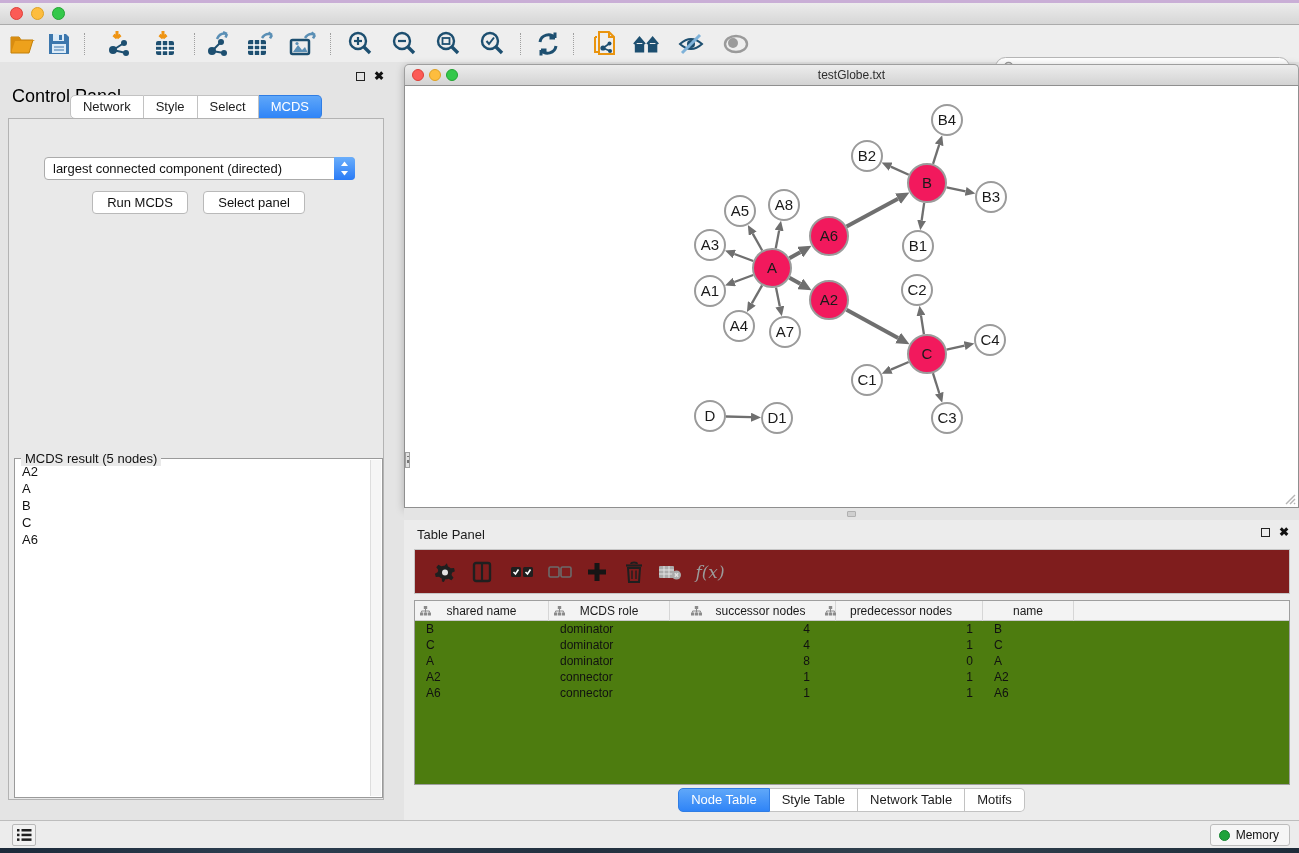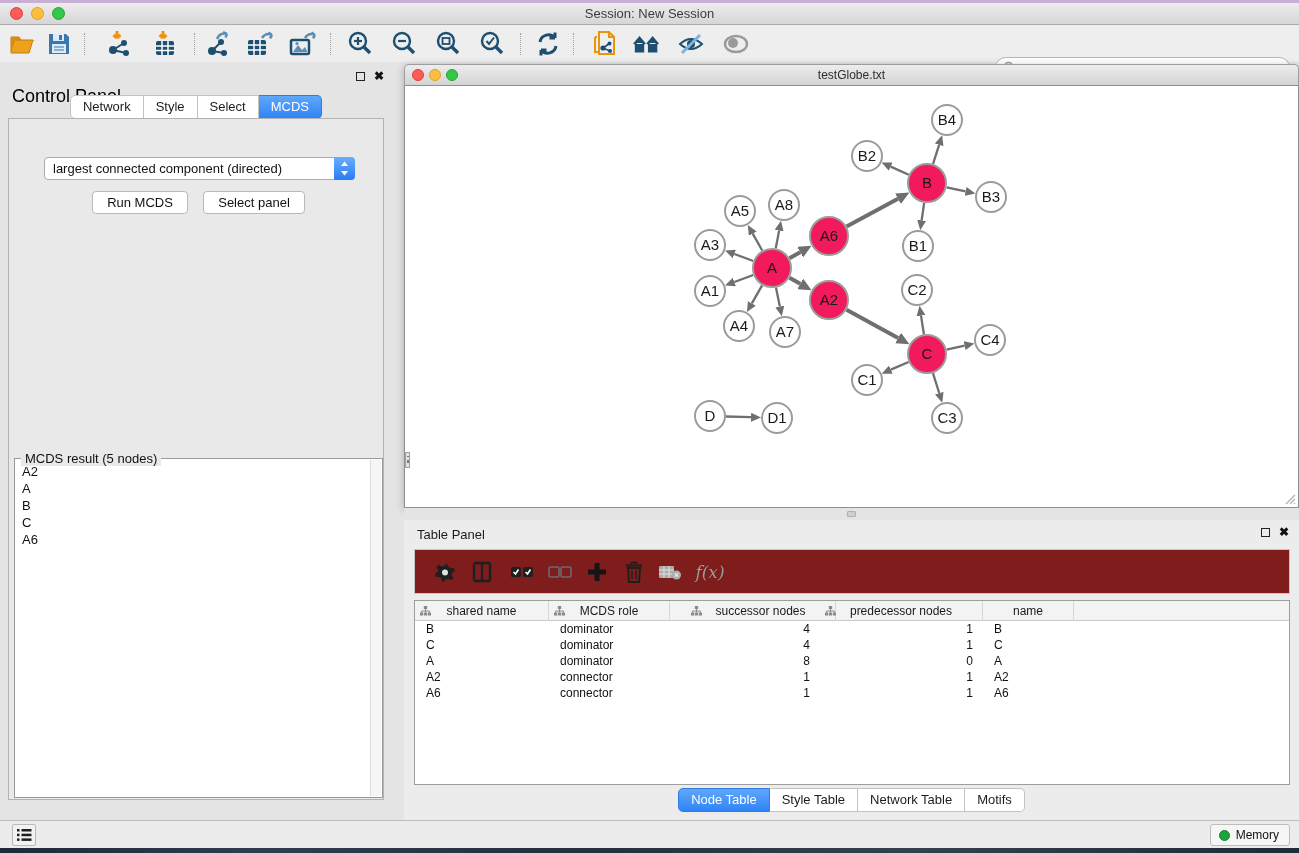--- a/index.html
+++ b/index.html
@@ -105,21 +105,21 @@
   .tp-title { position:absolute; left:13px; top:7px; font-size:13px; color:#1c1c1c; }
   .tp-winbtns { position:absolute; right:10px; top:7px; display:flex; gap:9px; align-items:center; }
   .tp-toolbar { position:absolute; left:10px; top:29px; width:876px; height:45px;
     background:#7f1d1d; border:1px solid #c6c6c6; }
   .tp-tool { position:absolute; top:8px; width:28px; height:28px; display:flex;
     align-items:center; justify-content:center; cursor:pointer; }
   .tp-tool.disabled { cursor:default; }
   .fx-label { font-family:"DejaVu Serif", serif; font-style:italic; font-size:17px; color:#9b9b9b; }
 
   .data-table { position:absolute; left:10px; top:80px; width:876px; height:185px;
-    background:#ffffff; border:1px solid #9e9e9e; overflow:hidden; }
+    background:#4d7c0f; border:1px solid #9e9e9e; overflow:hidden; }
   .dt-header { position:absolute; left:0; top:0; width:100%; height:20px;
     background:#f3f3f3; border-bottom:1px solid #c9c9c9; }
   .dt-hcell { position:absolute; top:0; height:20px; border-right:1px solid #d6d6d6;
     display:flex; align-items:center; justify-content:center; font-size:12px; color:#1a1a1a; cursor:pointer; }
   .dt-hcell .tree-ico { position:absolute; left:5px; top:5px; }
   .dt-row { position:absolute; left:0; width:100%; height:16px; cursor:default; }
   .dt-cell { position:absolute; top:0; height:16px; font-size:12px; color:#111;
     line-height:16px; white-space:nowrap; overflow:hidden; }
 
   .table-tabs { position:absolute; left:0; right:0; top:268px; display:flex; justify-content:center; }
@@ -136,21 +136,20 @@
   .mem-dot { width:11px; height:11px; border-radius:50%; background:#1ea33b; border:1px solid #158230; }
 </style>
 </head>
 <body>
 
 <div class="app">
 
   <div class="desktop-top"></div>
 
   <div class="titlebar">
-    <div class="title">Session: New Session</div>
     <div class="traffic">
       <div class="light red"></div>
       <div class="light yellow"></div>
       <div class="light green"></div>
     </div>
   </div>
 
   <div class="toolbar">
     <div class="tb-icon" style="left:8px">
       <svg width="28" height="24" viewBox="0 0 28 24">

